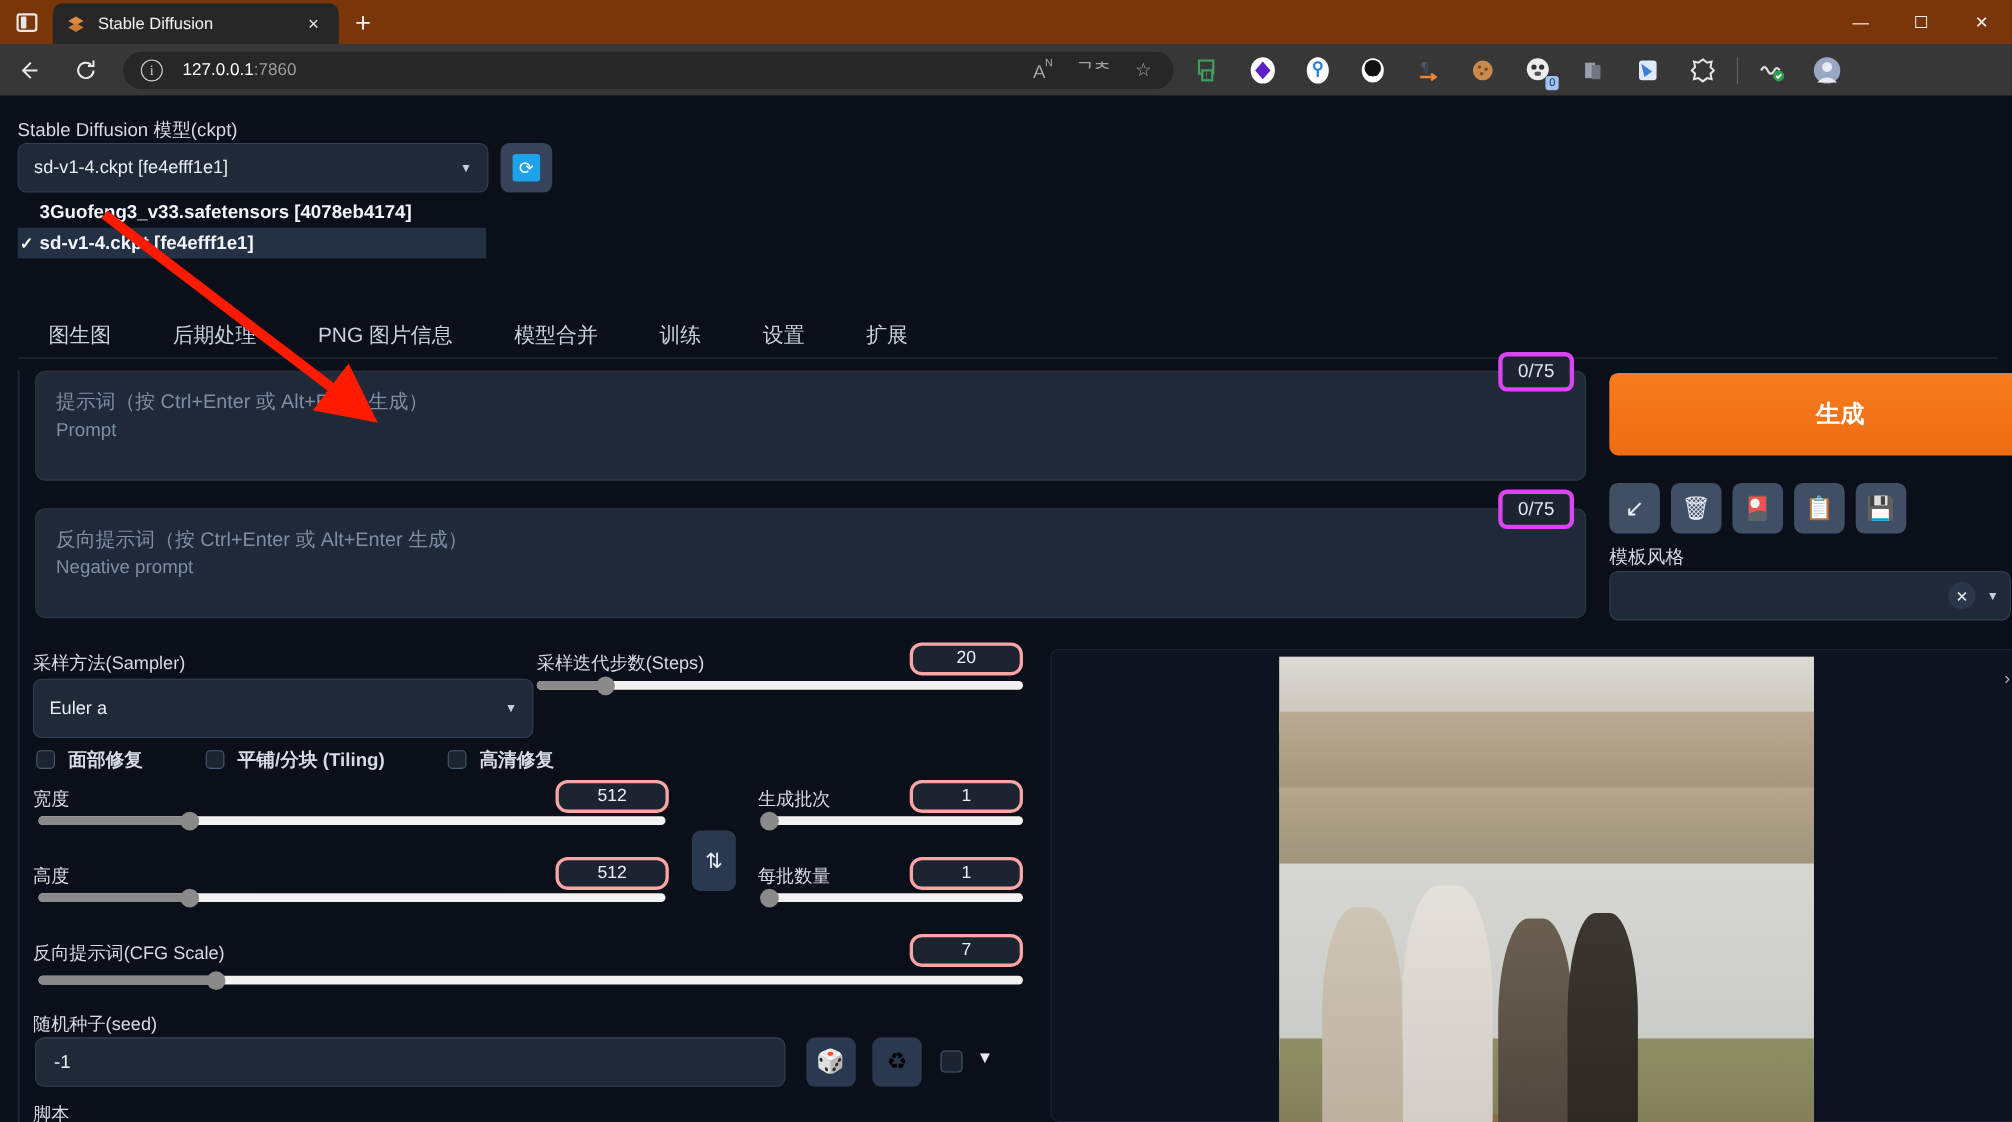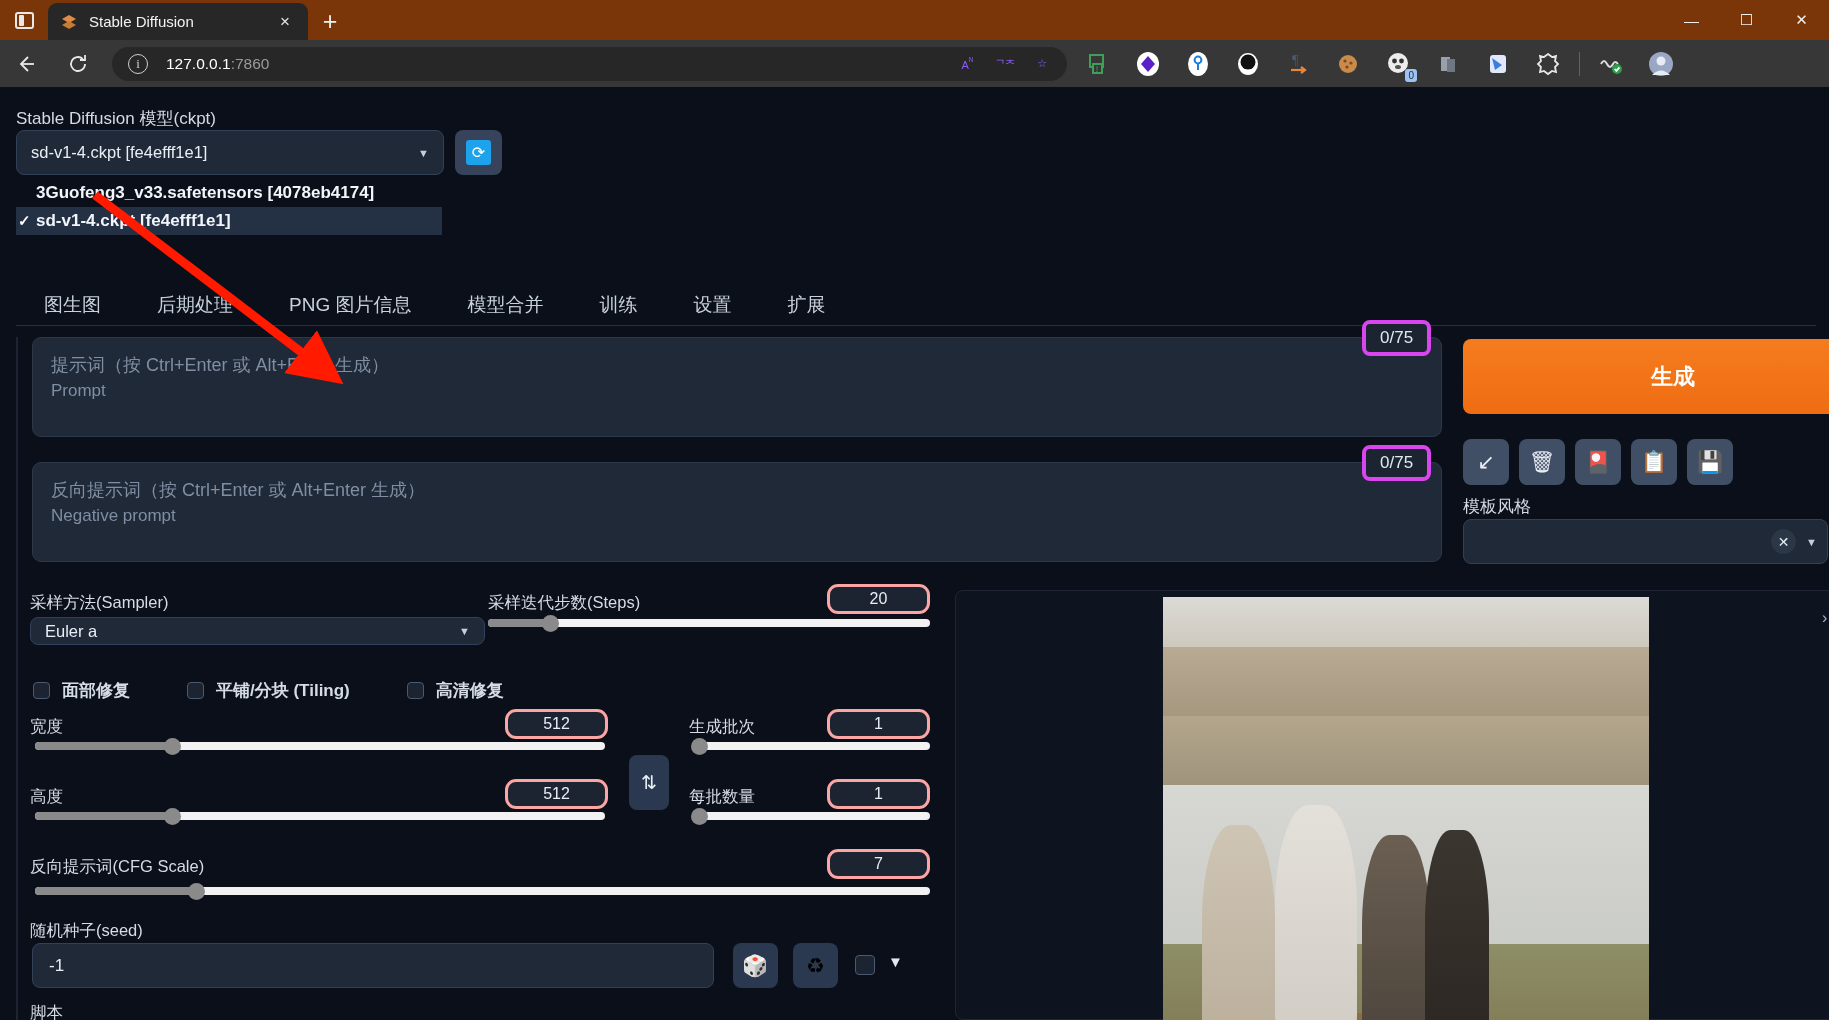--- a/index.html
+++ b/index.html
@@ -43,21 +43,21 @@
   #urlbar {
     margin-left:8px; height:34px; flex:1; max-width:955px; background:#272727; border-radius:17px;
     display:flex; align-items:center; padding:0 16px; color:#fff; font-size:15.5px;
   }
   #urlbar .info-icon { width:20px; height:20px; border:1.6px solid #cfcfcf; border-radius:50%;
     color:#cfcfcf; font-size:13px; display:flex; align-items:center; justify-content:center; margin-right:18px;
     font-family:"Liberation Serif", serif; }
   #url-text .host { color:#fff; }
   #url-text .port { color:#9b9b9b; }
   #urlbar-right { margin-left:auto; display:flex; align-items:center; gap:22px; padding-right:4px; }
-  #urlbar-right span { color:#8b5cf6; font-size:11px; }
+  #urlbar-right span { color:#a3a3a3; font-size:17px; }
 
   #ext-icons { display:flex; align-items:center; gap:0px; margin-left:6px; }
   .ext-icon { width:50px; height:47px; display:flex; align-items:center; justify-content:center; position:relative; }
   .ext-badge { position:absolute; right:6px; bottom:5px; background:#9fc3f0; color:#12304f; font-size:10px;
     border-radius:3px; padding:0 3px; line-height:13px; }
   .tb-sep { width:1px; height:24px; background:#636363; margin:0 6px; }
 
   
   #page { position:absolute; left:0; top:87px; width:1829px; height:933px; background:#0b0f19; }
 
@@ -124,21 +124,21 @@
 
   
   .lbl { color:#d5dce6; font-size:16.5px; }
   .num-box { background:#1b2430; border:3px solid #fca5a5; border-radius:11px; color:#e9eef6;
     font-size:16px; text-align:center; display:flex; align-items:center; justify-content:center; }
   .track { height:8px; border-radius:4px; background:#f2f2f2; position:relative; }
   .track .fill { position:absolute; left:0; top:0; height:8px; border-radius:4px; background:#8a8a8a; }
   .track .knob { position:absolute; top:-4px; width:17px; height:17px; border-radius:50%; background:#8a8a8a; }
 
   #sampler-label { position:absolute; left:30px; top:505px; }
-  #sampler-select { position:absolute; left:30px; top:530px; width:455px; height:28px;
+  #sampler-select { position:absolute; left:30px; top:530px; width:455px; height:54px;
     background:#1f2937; border:1px solid #31415a; border-radius:8px; display:flex; align-items:center;
     padding:0 14px; color:#e9eef6; font-size:16.5px; }
   #sampler-select .caret { margin-left:auto; color:#c6cfdb; font-size:11px; }
 
   #steps-label { position:absolute; left:488px; top:505px; }
   #steps-value { position:absolute; left:827px; top:497px; width:103px; height:30px; }
   #steps-track { position:absolute; left:488px; top:532px; width:442px; }
 
   #checks { position:absolute; left:33px; top:592px; display:flex; align-items:center; gap:0px;font-weight:bold; }
   .check-item { display:flex; align-items:center; margin-right:57px; }

